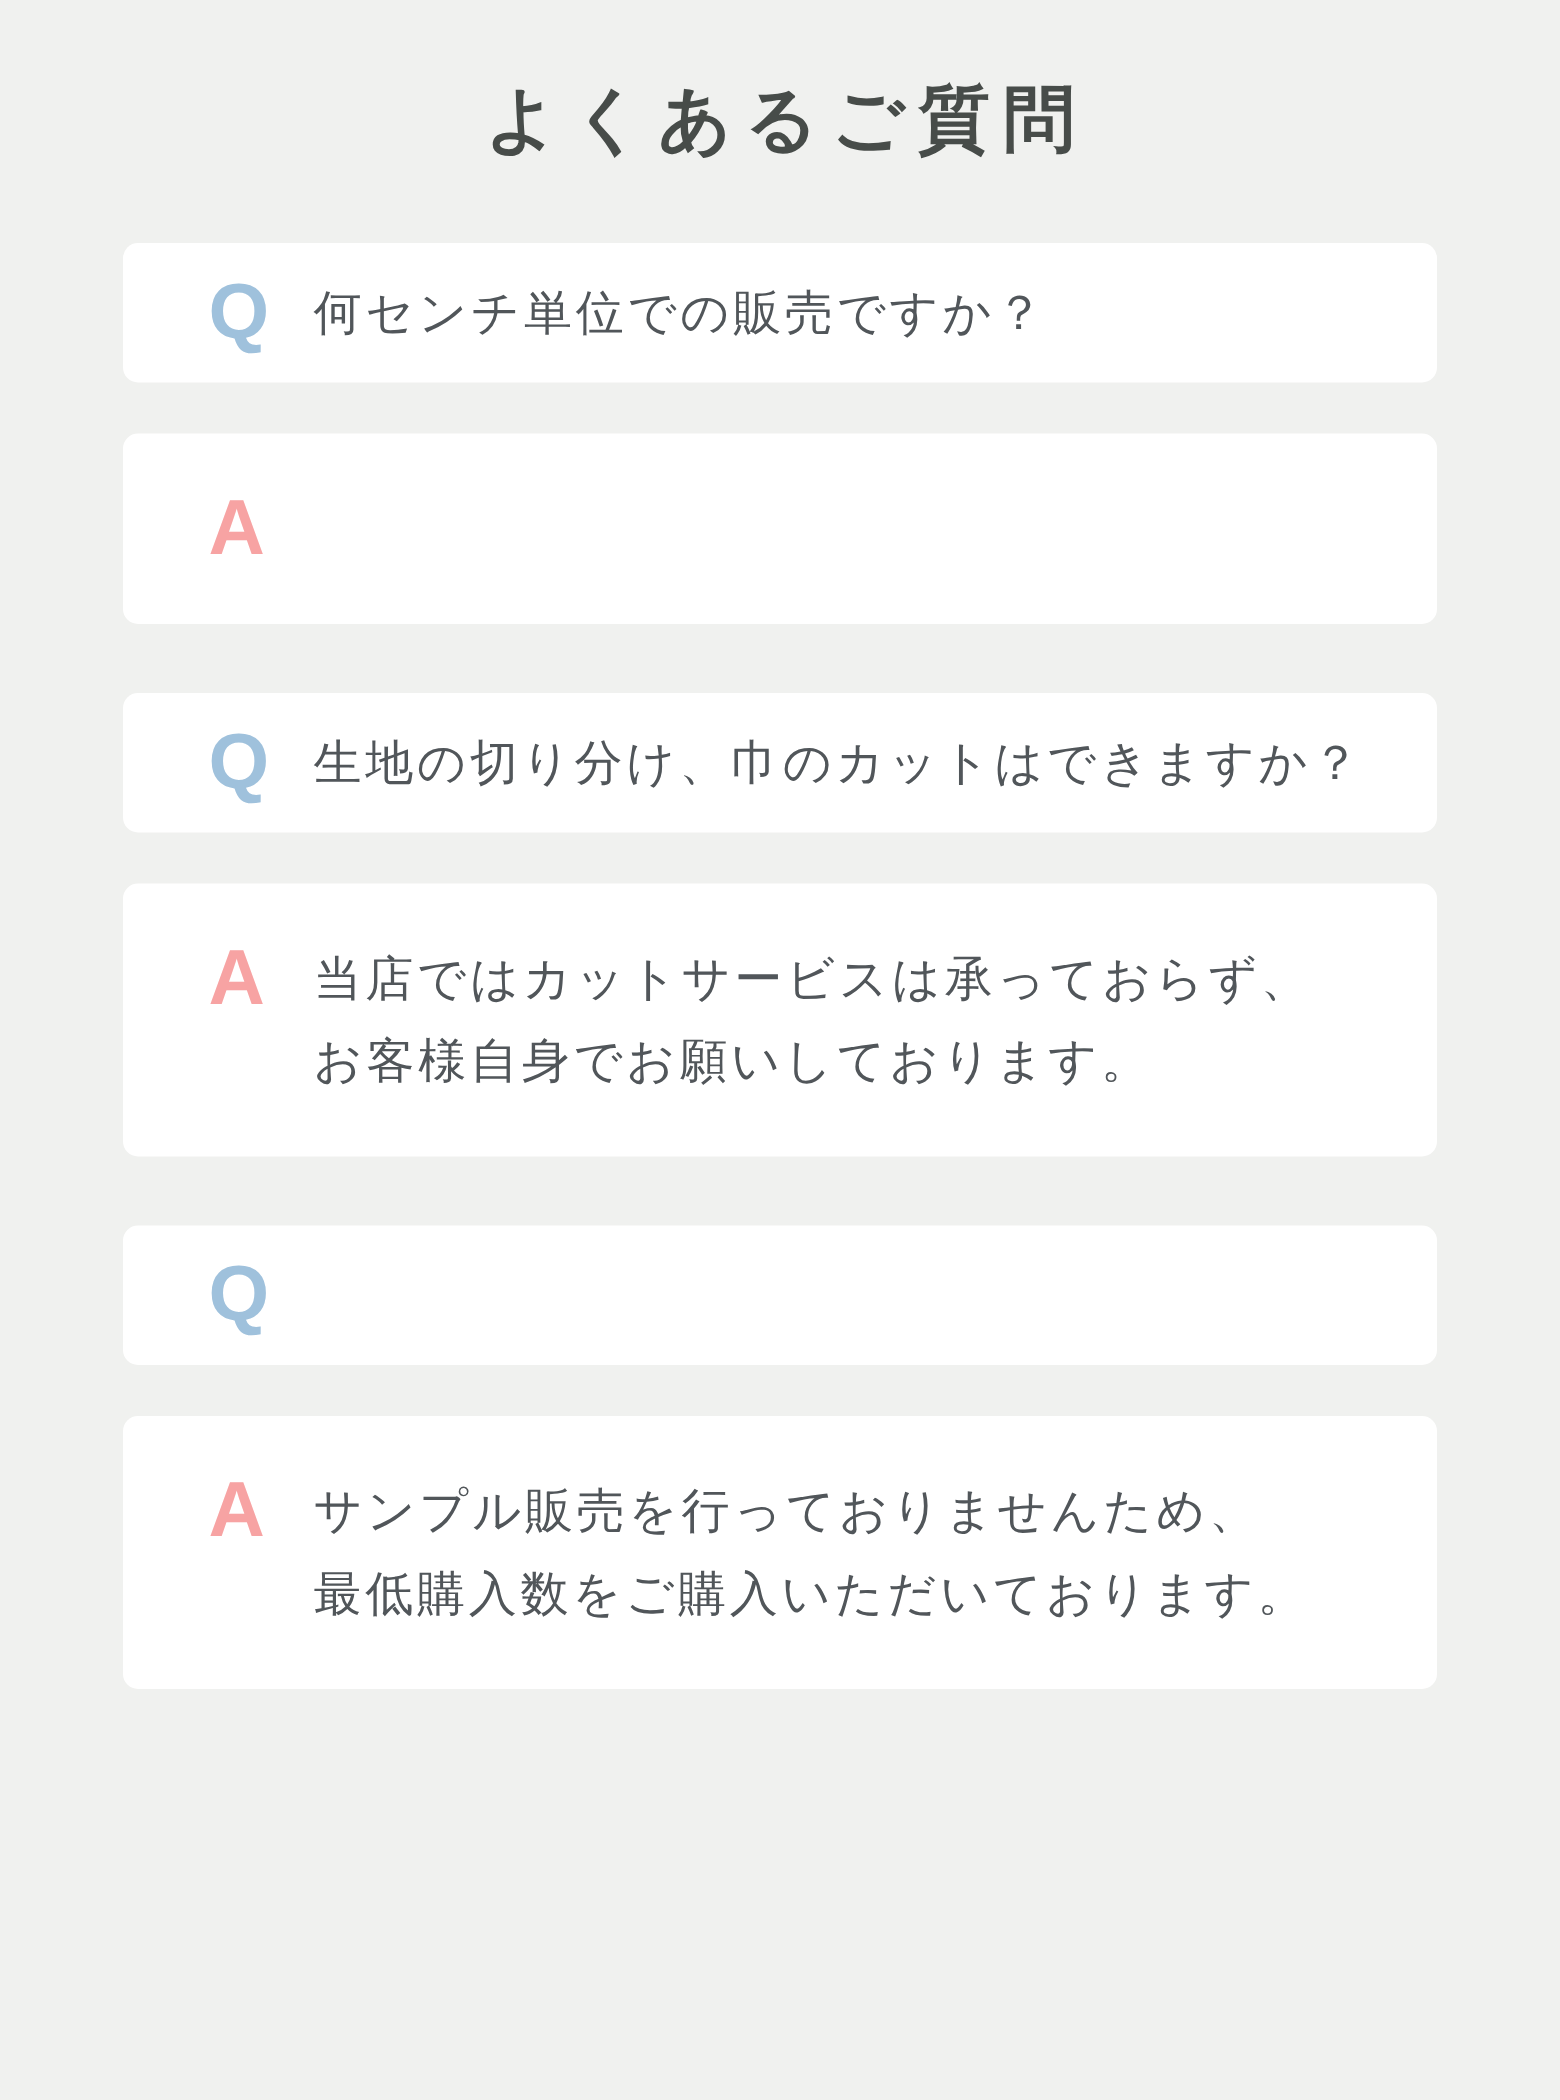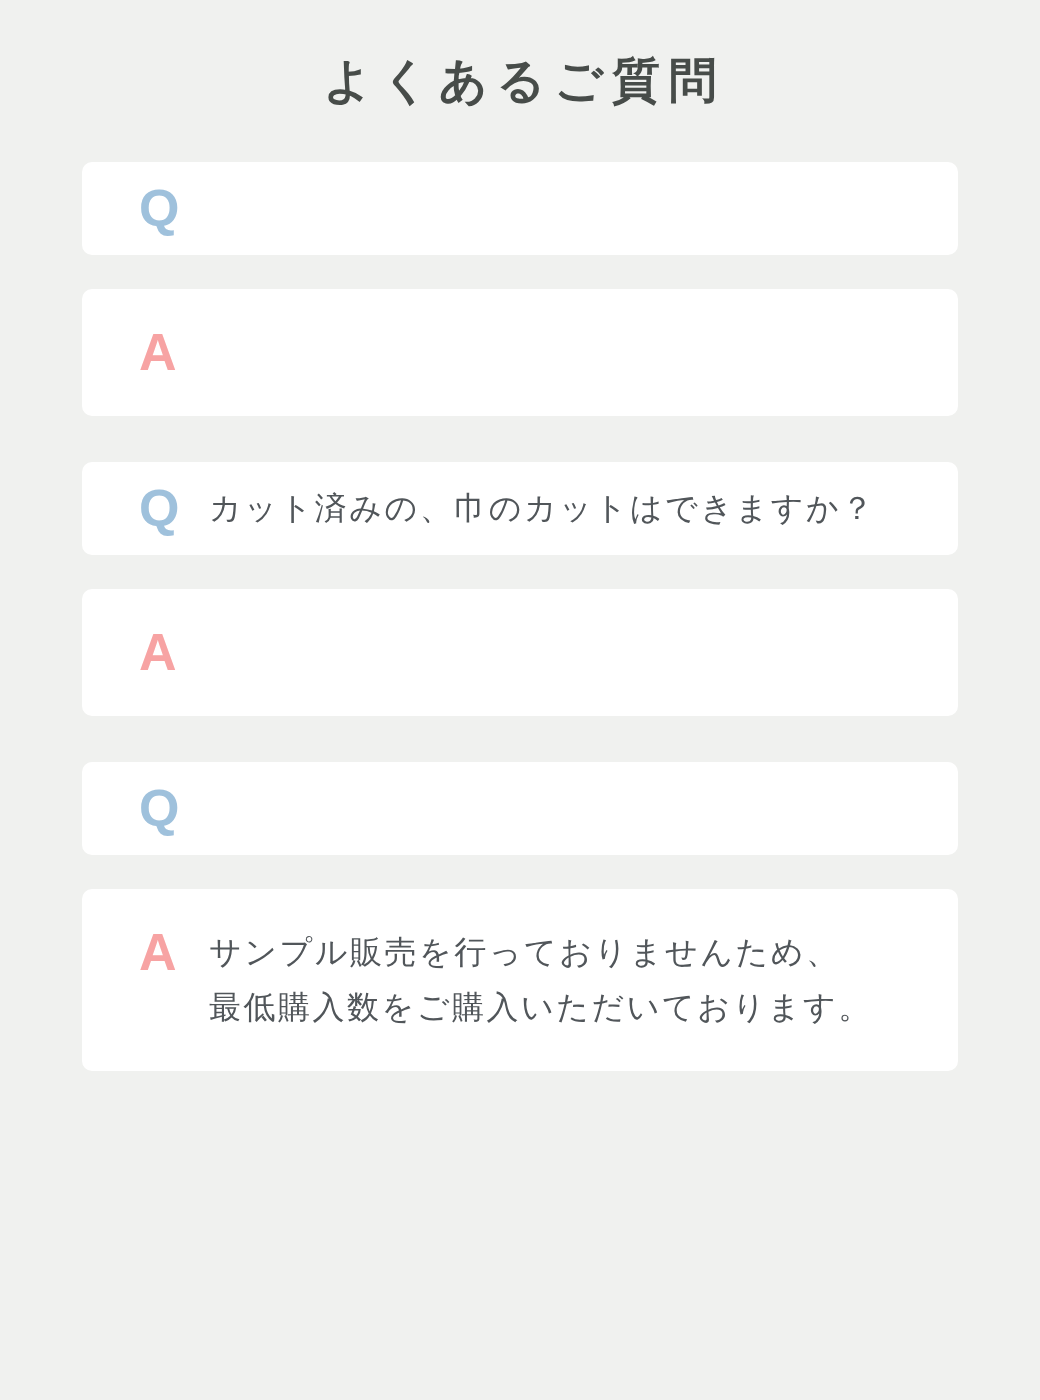--- a/index.html
+++ b/index.html
@@ -79,33 +79,36 @@
 
 <div class="page">
 
   <h1 class="page-title">よくあるご質問</h1>
 
   <div class="faq-list">
 
     <div class="faq-pair">
       <div class="card q-card">
         <span class="badge q">Q</span>
+        <span class="qa-text">何センチ単位での販売ですか？</span>
       </div>
       <div class="card a-card">
         <span class="badge a">A</span>
       </div>
     </div>
 
     <div class="faq-pair">
       <div class="card q-card">
         <span class="badge q">Q</span>
-        <span class="qa-text">カット済みの、巾のカットはできますか？</span>
+        <span class="qa-text">生地の切り分け、巾のカットはできますか？</span>
       </div>
       <div class="card a-card">
         <span class="badge a">A</span>
+        <span class="qa-text">当店ではカットサービスは承っておらず、
+お客様自身でお願いしております。</span>
       </div>
     </div>
 
     <div class="faq-pair">
       <div class="card q-card">
         <span class="badge q">Q</span>
       </div>
       <div class="card a-card">
         <span class="badge a">A</span>
         <span class="qa-text">サンプル販売を行っておりませんため、

